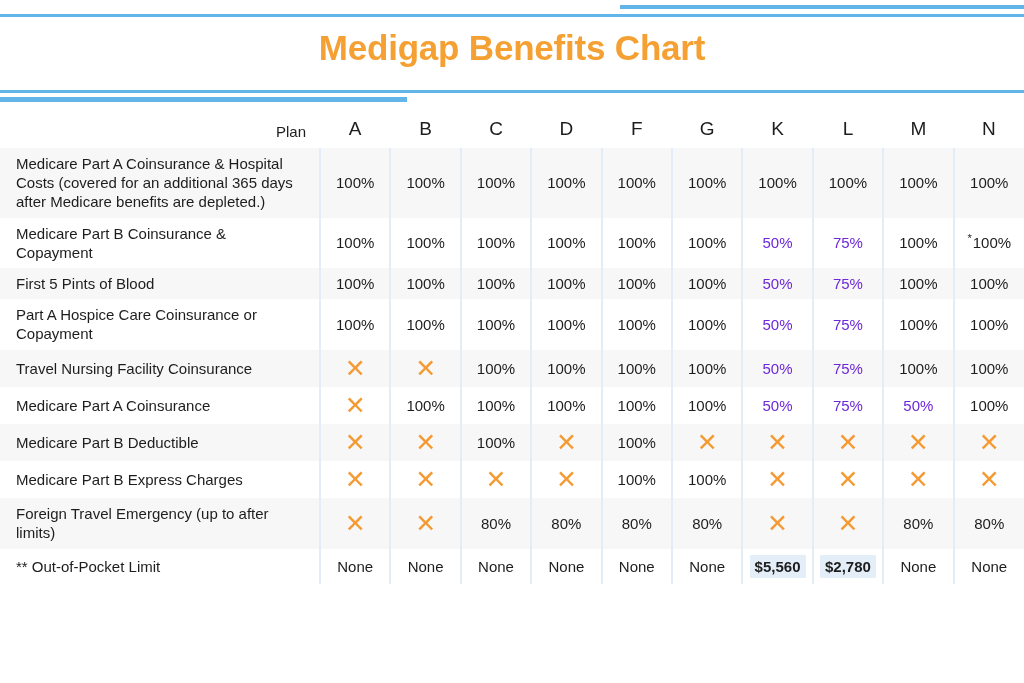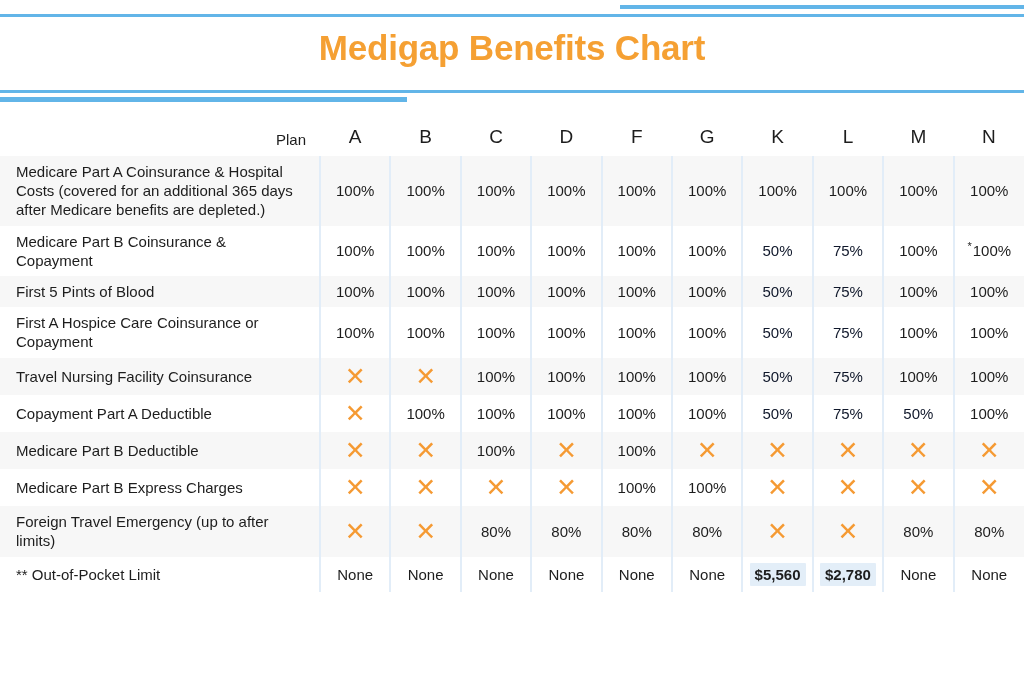--- a/index.html
+++ b/index.html
@@ -38,21 +38,20 @@
     text-align: center;
     font-size: 35px;
     font-weight: bold;
     color: #f5a033;
     letter-spacing: -0.2px;
   }
 
   
   .table-wrap {
     width: 1024px;
-    margin-top: 8px;
   }
   table.benefits {
     border-collapse: collapse;
     width: 1024px;
     table-layout: fixed;
   }
   table.benefits col.c-label { width: 320px; }
   table.benefits col.c-plan  { width: 70.4px; }
 
   thead th {
@@ -90,21 +89,21 @@
   tbody tr.odd td { background: #f7f7f7; }
   tbody tr.even td { background: #ffffff; }
 
   .xmark {
     color: #f59a33;
     font-size: 25px;
     line-height: 1;
     font-weight: 400;
     display: inline-block;
   }
-  .blue { color: #0f172a; }
+  .blue { color: #6d28d9; }
   .money {
     font-weight: bold;
     background: #e3eef8;
     padding: 2px 5px;
     border-radius: 1px;
     display: inline-block;
   }
   .star {
     font-size: 11px;
     vertical-align: super;
@@ -187,21 +186,21 @@
           <td><span>100%</span></td>
           <td><span>100%</span></td>
           <td><span>100%</span></td>
           <td><span>100%</span></td>
           <td><span class="blue">50%</span></td>
           <td><span class="blue">75%</span></td>
           <td><span>100%</span></td>
           <td><span>100%</span></td>
         </tr>
         <tr class="even">
-          <td class="label">First A Hospice Care Coinsurance or Copayment</td>
+          <td class="label">Part A Hospice Care Coinsurance or Copayment</td>
           <td><span>100%</span></td>
           <td><span>100%</span></td>
           <td><span>100%</span></td>
           <td><span>100%</span></td>
           <td><span>100%</span></td>
           <td><span>100%</span></td>
           <td><span class="blue">50%</span></td>
           <td><span class="blue">75%</span></td>
           <td><span>100%</span></td>
           <td><span>100%</span></td>
@@ -213,21 +212,21 @@
           <td><span>100%</span></td>
           <td><span>100%</span></td>
           <td><span>100%</span></td>
           <td><span>100%</span></td>
           <td><span class="blue">50%</span></td>
           <td><span class="blue">75%</span></td>
           <td><span>100%</span></td>
           <td><span>100%</span></td>
         </tr>
         <tr class="even">
-          <td class="label">Copayment Part A Deductible</td>
+          <td class="label">Medicare Part A Coinsurance</td>
           <td><span class="xmark">✕</span></td>
           <td><span>100%</span></td>
           <td><span>100%</span></td>
           <td><span>100%</span></td>
           <td><span>100%</span></td>
           <td><span>100%</span></td>
           <td><span class="blue">50%</span></td>
           <td><span class="blue">75%</span></td>
           <td><span class="blue">50%</span></td>
           <td><span>100%</span></td>

